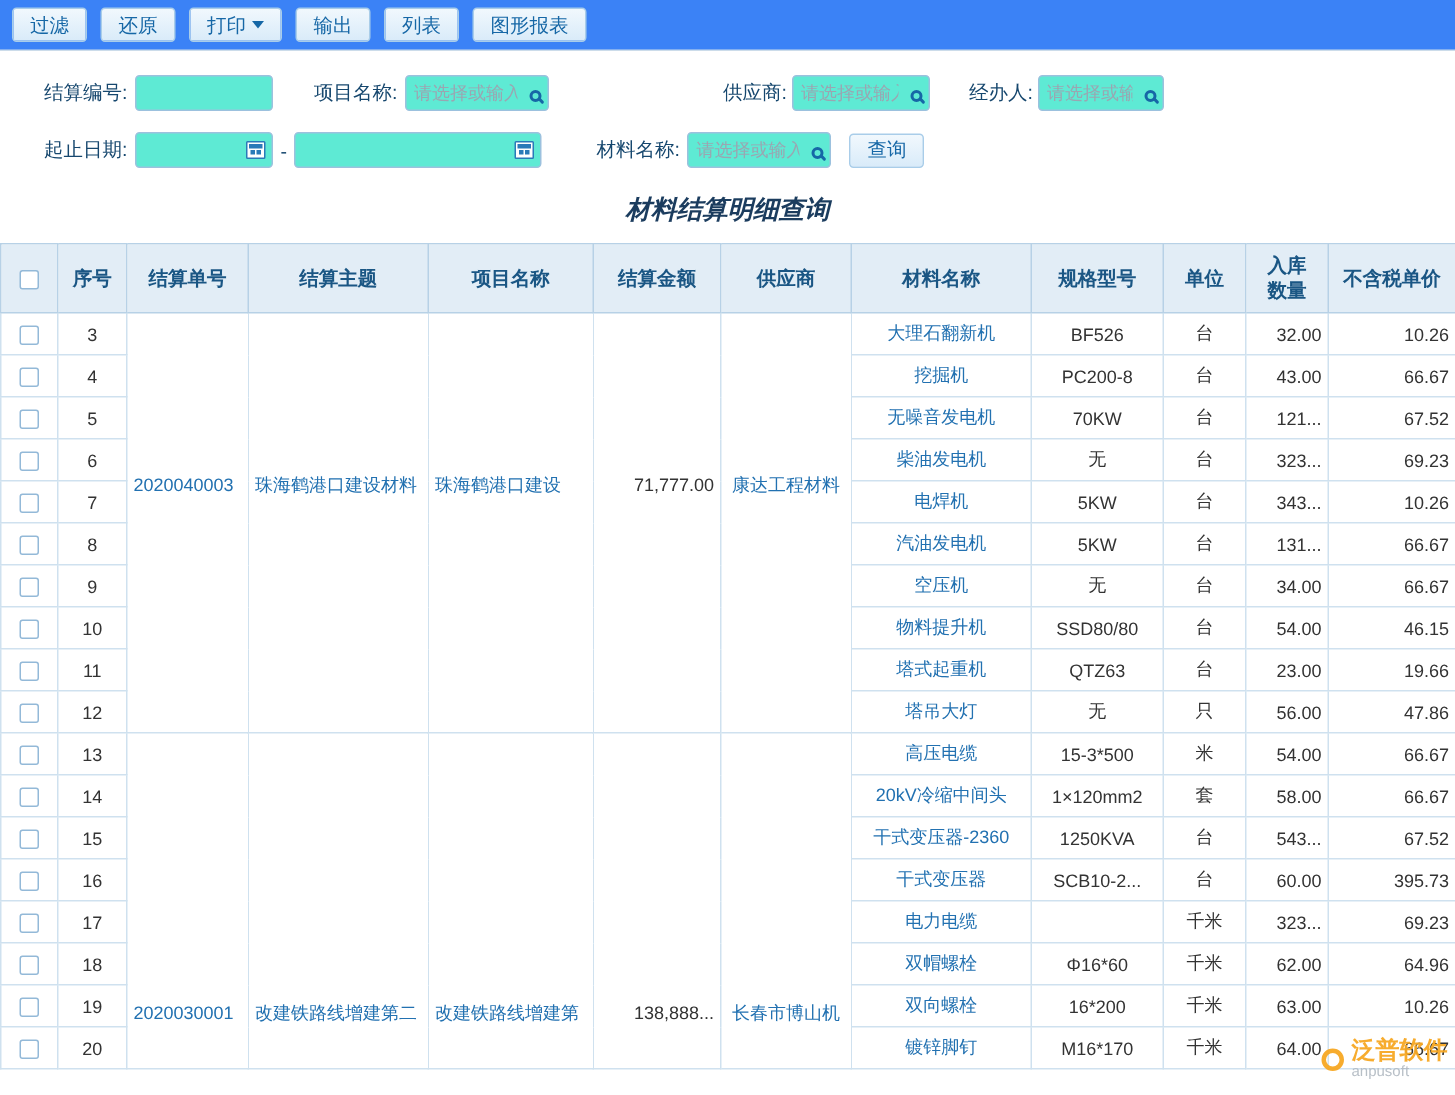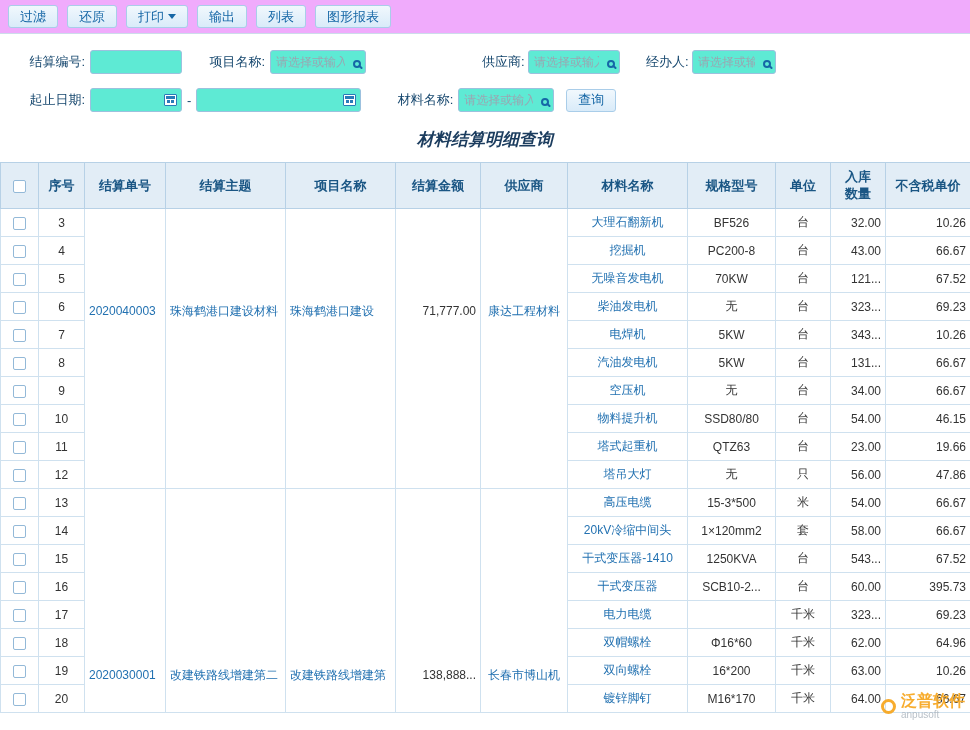--- a/index.html
+++ b/index.html
@@ -4,21 +4,21 @@
 <style>
   * { box-sizing: border-box; }
   html,body { margin:0; padding:0; }
   body {
     width:970px; height:730px; overflow:hidden; position:relative;
     background:#ffffff; font-family:"Liberation Sans", sans-serif; font-size:13px;
   }
   
   .toolbar {
     display:flex; align-items:center; gap:9px;
-    padding:5px 8px; background:#f0abfc; border-bottom:1px solid #ccdcea; height:34px;
+    padding:5px 8px; background:#3b82f6; border-bottom:1px solid #ccdcea; height:34px;
   }
   .tb-btn {
     display:inline-flex; align-items:center; gap:4px;
     background:linear-gradient(#f1f8fd,#d9ebf9);
     border:1px solid #a9cde9; border-radius:3px;
     color:#1667a6; font-size:13px; font-family:inherit;
     padding:3px 11px; height:23px; cursor:pointer; white-space:nowrap;
   }
   .caret { width:0; height:0; border-left:4px solid transparent; border-right:4px solid transparent; border-top:5px solid #1667a6; display:inline-block; }
   
@@ -60,21 +60,21 @@
   .link { color:#2271b1; }
   input[type=checkbox] {
     -webkit-appearance:none; appearance:none; width:13px; height:13px; margin:0;
     border:1px solid #93b9d8; border-radius:2px; background:#fff; vertical-align:middle; cursor:pointer;
   }
   td.merged { padding:0; position:relative; vertical-align:top; }
   .mi { position:absolute; left:0; right:0; overflow:hidden; white-space:nowrap; line-height:17px; }
   .mi.l { padding:0 4px; text-align:left; }
   .mi.r { padding:0 4px; text-align:right; }
   .mi.c { text-align:center; }
-  td.gi-0 .mi { top:94px; }
+  td.gi-0 .mi { top:106px; }
   td.gi-1 .mi { top:178px; }
   
   .watermark { position:absolute; right:5px; bottom:10px; display:flex; align-items:center; gap:5px; pointer-events:none; z-index:20; opacity:.95; }
   .wm-logo { width:15px; height:15px; border:3px solid #f7a823; border-radius:50%; }
   .wm-brand { color:#f7a823; font-weight:bold; font-size:16px; line-height:17px; }
   .wm-sub { color:#b4bcc4; font-size:10px; line-height:11px; }
 </style>
 </head>
 <body>
 
@@ -325,21 +325,21 @@
         <td class="c">14</td>
         <td class="c link">20kV冷缩中间头</td>
         <td class="c">1×120mm2</td>
         <td class="c">套</td>
         <td class="r">58.00</td>
         <td class="r">66.67</td>
       </tr>
       <tr>
         <td class="c"><input type="checkbox" style=""></td>
         <td class="c">15</td>
-        <td class="c link">干式变压器-1410</td>
+        <td class="c link">干式变压器-2360</td>
         <td class="c">1250KVA</td>
         <td class="c">台</td>
         <td class="r">543...</td>
         <td class="r">67.52</td>
       </tr>
       <tr>
         <td class="c"><input type="checkbox" style=""></td>
         <td class="c">16</td>
         <td class="c link">干式变压器</td>
         <td class="c">SCB10-2...</td>

